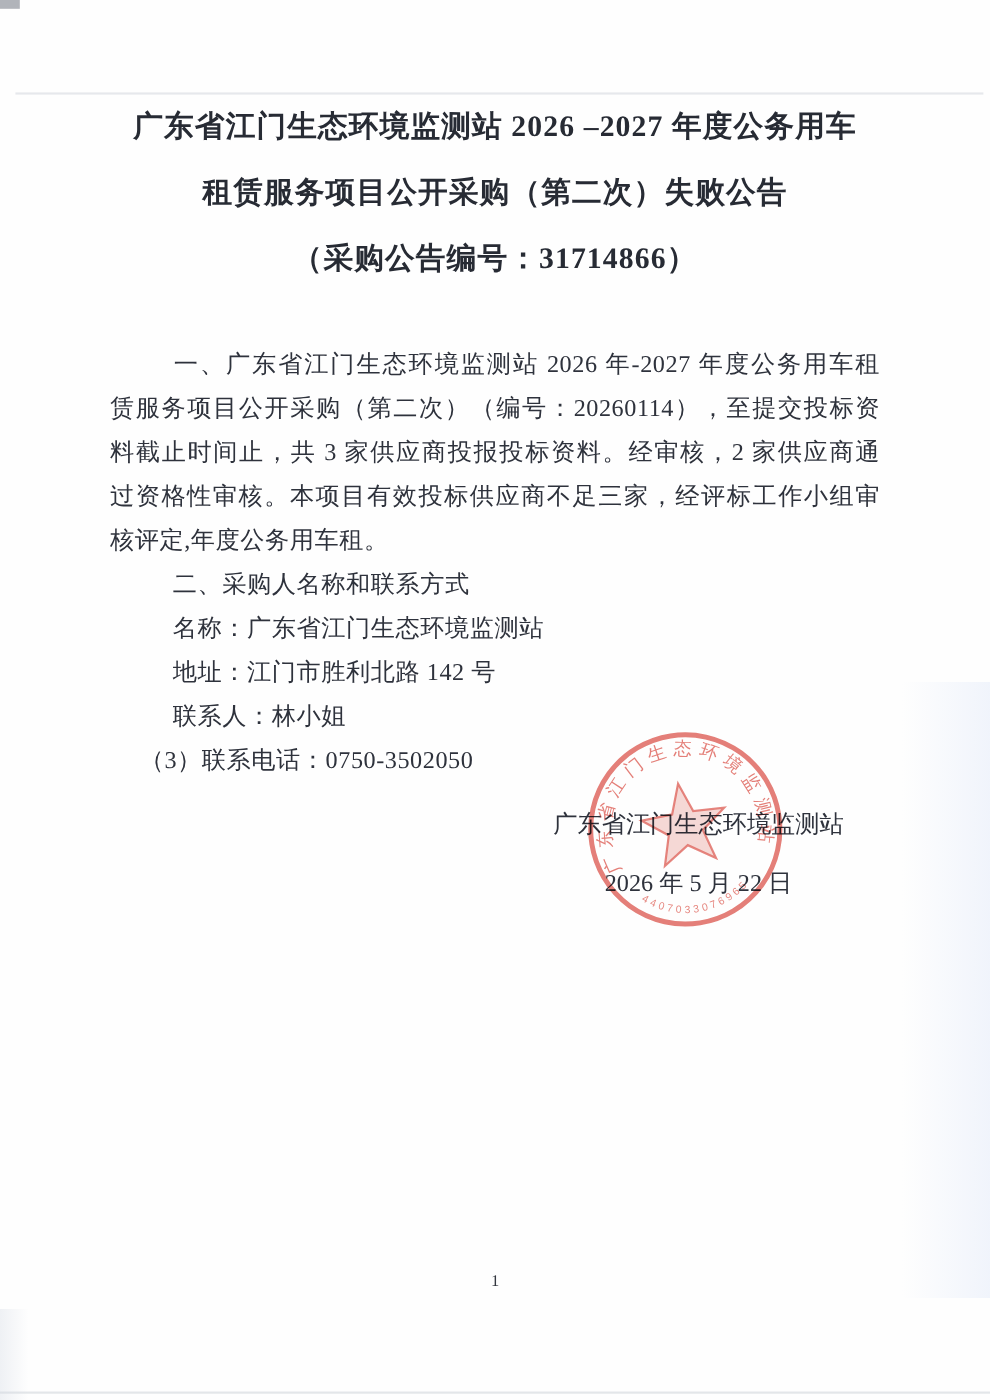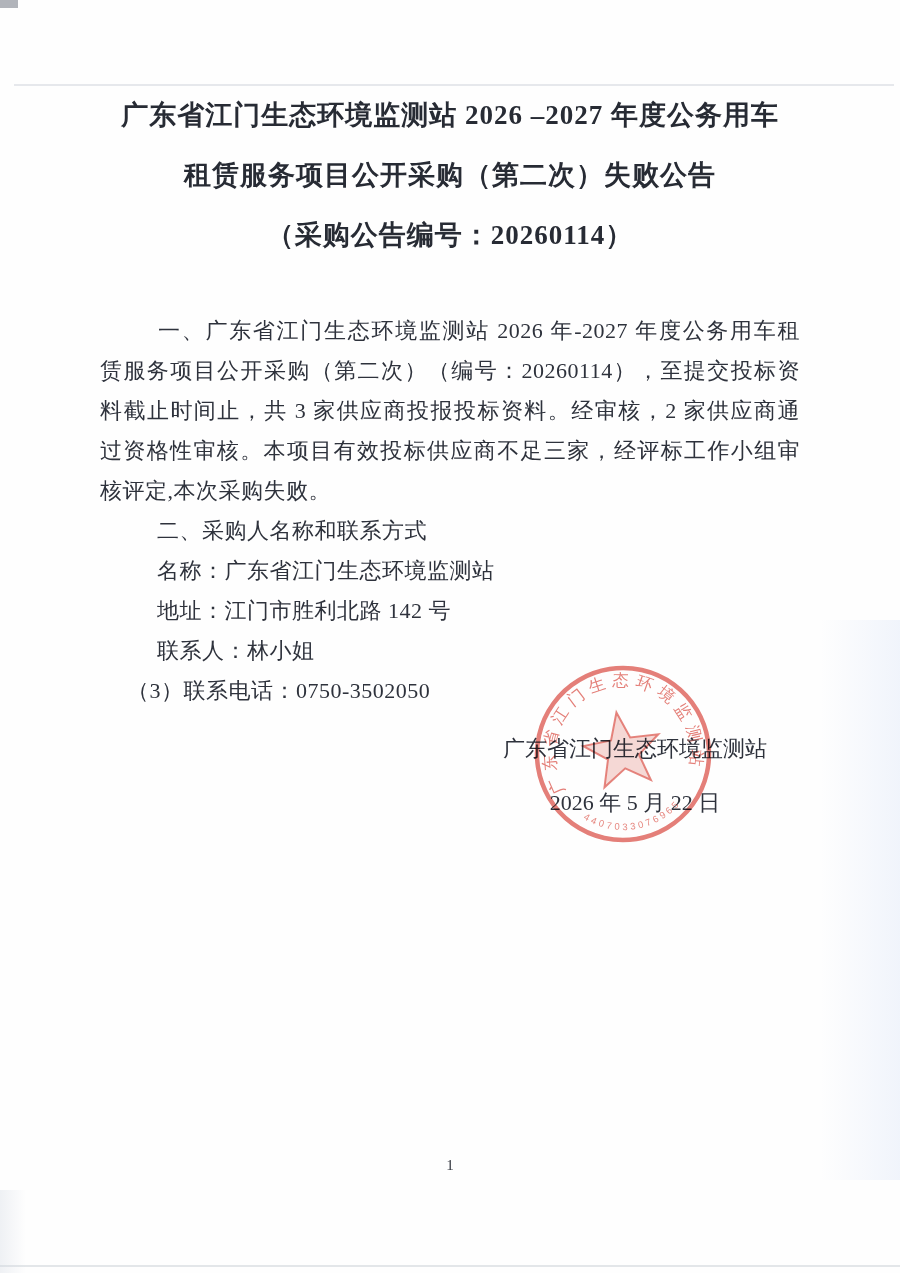--- a/index.html
+++ b/index.html
@@ -55,29 +55,29 @@
 
   <div class="corner-speck"></div>
   <div class="scan-line-top"></div>
   <div class="scan-line-bottom"></div>
   <div class="edge-tint"></div>
   <div class="smudge-bl"></div>
 
   <div class="title-block">
     <div class="title-line">广东省江门生态环境监测站 2026 –2027 年度公务用车</div>
     <div class="title-line">租赁服务项目公开采购（第二次）失败公告</div>
-    <div class="title-line">（采购公告编号：20260114）</div>
+    <div class="title-line">（采购公告编号：31714866）</div>
   </div>
 
   <div class="body-block">
     <div class="body-line justify first-indent">一、广东省江门生态环境监测站 2026 年-2027 年度公务用车租</div>
     <div class="body-line justify">赁服务项目公开采购（第二次）（编号：20260114），至提交投标资</div>
     <div class="body-line justify">料截止时间止，共 3 家供应商投报投标资料。经审核，2 家供应商通</div>
     <div class="body-line justify">过资格性审核。本项目有效投标供应商不足三家，经评标工作小组审</div>
-    <div class="body-line">核评定,本次采购失败。</div>
+    <div class="body-line">核评定,年度公务用车租。</div>
     <div class="body-line indent2">二、采购人名称和联系方式</div>
     <div class="body-line indent2">名称：广东省江门生态环境监测站</div>
     <div class="body-line indent2">地址：江门市胜利北路 142 号</div>
     <div class="body-line indent2">联系人：林小姐</div>
     <div class="body-line indent1">（3）联系电话：0750-3502050</div>
   </div>
 
   <svg class="seal" viewBox="0 0 186 186" xmlns="http://www.w3.org/2000/svg">
     <circle cx="93" cy="93" r="86" fill="none" stroke="#dc544a" stroke-width="4.5" stroke-opacity="0.85"></circle>
     <path d="M93,51 L102.7,77.7 L131,79 L108.7,96.1 L116.5,123 L93,107.5 L69.5,123 L77.3,96.1 L55,79 L83.3,77.7 Z" fill="#e99f97" fill-opacity="0.45" stroke="#dc544a" stroke-width="2" stroke-opacity="0.8"></path>

